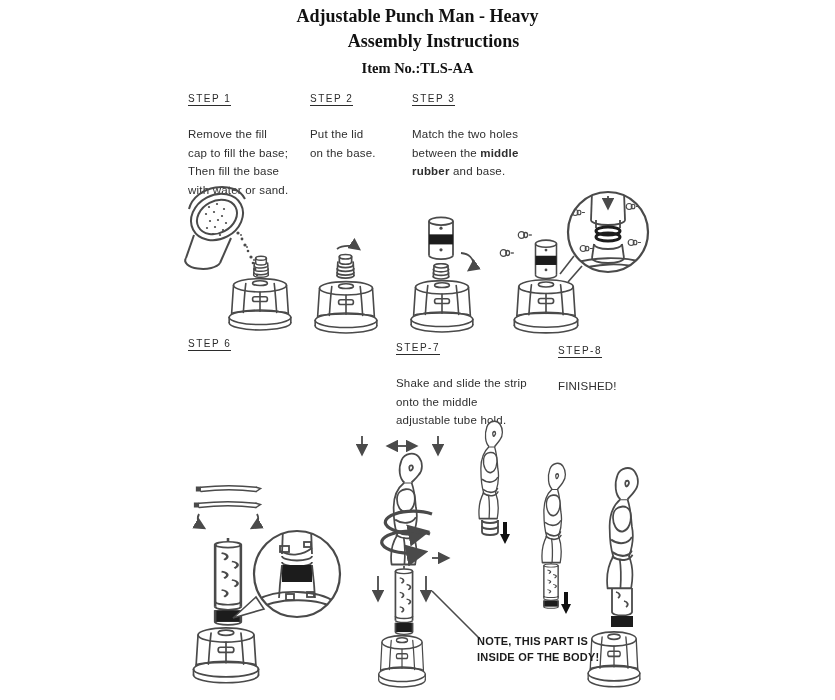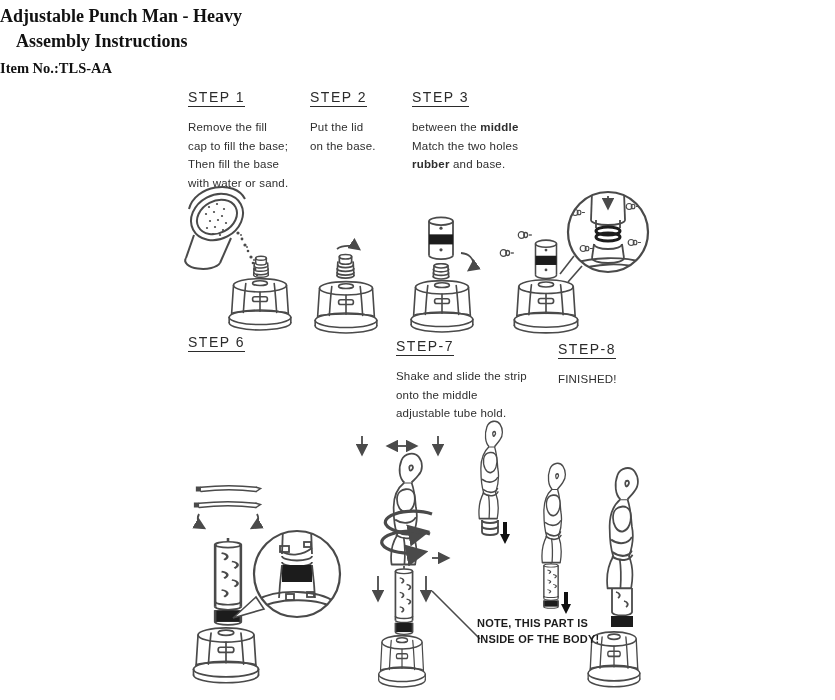--- a/index.html
+++ b/index.html
@@ -2,30 +2,30 @@
 <html><head>
 <meta charset="utf-8">
 <style>
   html,body{margin:0;padding:0;background:#e8e8e8;}
   .page{
     position:relative;width:835px;height:700px;background:#ffffff;
     font-family:"Liberation Sans",sans-serif;color:#222;overflow:hidden;
     margin:0 auto;
   }
   .title{
-    position:absolute;left:0;width:100%;text-align:left;
+    position:absolute;left:0;width:100%;text-align:center;
     font-family:"Liberation Serif",serif;font-weight:bold;color:#111;
   }
   .title-1{top:6px;font-size:18px;}
   .title-2{top:31px;font-size:18px;padding-left:16px;}
   .item-no{top:60px;font-size:14.5px;}
   .step-col{position:absolute;}
   .step-header{
-    display:inline-block;font-size:14px;letter-spacing:1.5px;color:#2b2b2b;
-    border-bottom:1.4px solid #2b2b2b;padding-bottom:1px;margin-bottom:11px;
+    display:inline-block;font-size:10px;letter-spacing:1.5px;color:#2b2b2b;
+    border-bottom:1.4px solid #2b2b2b;padding-bottom:1px;margin-bottom:19px;
   }
   .step-line{font-size:11.5px;line-height:18.5px;color:#2e2e2e;letter-spacing:.2px;white-space:nowrap;}
   .bold{font-weight:bold;}
   .fig{position:absolute;}
   .note-text{position:absolute;font-size:11px;font-weight:bold;line-height:15.5px;color:#1c1c1c;letter-spacing:.2px;}
   svg{display:block;}
   .sprite{position:absolute;width:0;height:0;overflow:hidden;}
 </style>
 </head>
 <body>
@@ -149,22 +149,22 @@
     <div class="step-line"><span>Then fill the base</span></div>
     <div class="step-line"><span>with water or sand.</span></div>
   </div>
   <div class="step-col" style="left:310px;top:88px;width:90px">
     <div class="step-header">STEP 2</div>
     <div class="step-line"><span>Put the lid</span></div>
     <div class="step-line"><span>on the base.</span></div>
   </div>
   <div class="step-col" style="left:412px;top:88px;width:130px">
     <div class="step-header">STEP 3</div>
+    <div class="step-line"><span>Match the two holes</span></div>
     <div class="step-line"><span>between the </span><span class="bold">middle</span></div>
-    <div class="step-line"><span>Match the two holes</span></div>
     <div class="step-line"><span class="bold">rubber</span><span> and base.</span></div>
   </div>
 
   <svg class="fig" style="left:175px;top:183px" width="125" height="152" viewBox="0 0 125 152">
     <g fill="none" stroke="#4a4a4a" stroke-width="2">
       <path d="M14,26 C20,2 60,-4 70,16"></path>
       <ellipse cx="42" cy="34" rx="27" ry="22" transform="rotate(-28 42 34)"></ellipse>
       <ellipse cx="42" cy="34" rx="21" ry="16" transform="rotate(-28 42 34)"></ellipse>
       <path d="M19,52 L11,75"></path>
         <path d="M56,55 L45,80"></path>
@@ -346,18 +346,18 @@
         <path d="M46,141 c4,1 5,4 2,6"></path>
       <path d="M34,152 A10,3.5 0 0 0 54,152"></path>
     </g>
     <rect x="33" y="156" width="22" height="11" fill="#1c1c1c"></rect>
     <use href="#sym-base" x="5" y="168" width="62" height="62"></use>
   </svg>
 
   <svg class="fig" style="left:430px;top:588px" width="52" height="54" viewBox="0 0 52 54">
     <path d="M2,3 L50,51" stroke="#4a4a4a" stroke-width="1.6"></path>
   </svg>
-  <div class="note-text" style="left:477px;top:616px">
+  <div class="note-text" style="left:477px;top:634px">
     <div>NOTE, THIS PART IS</div>
     <div>INSIDE OF THE BODY!</div>
   </div>
 
 </div>
 
 </body></html>

